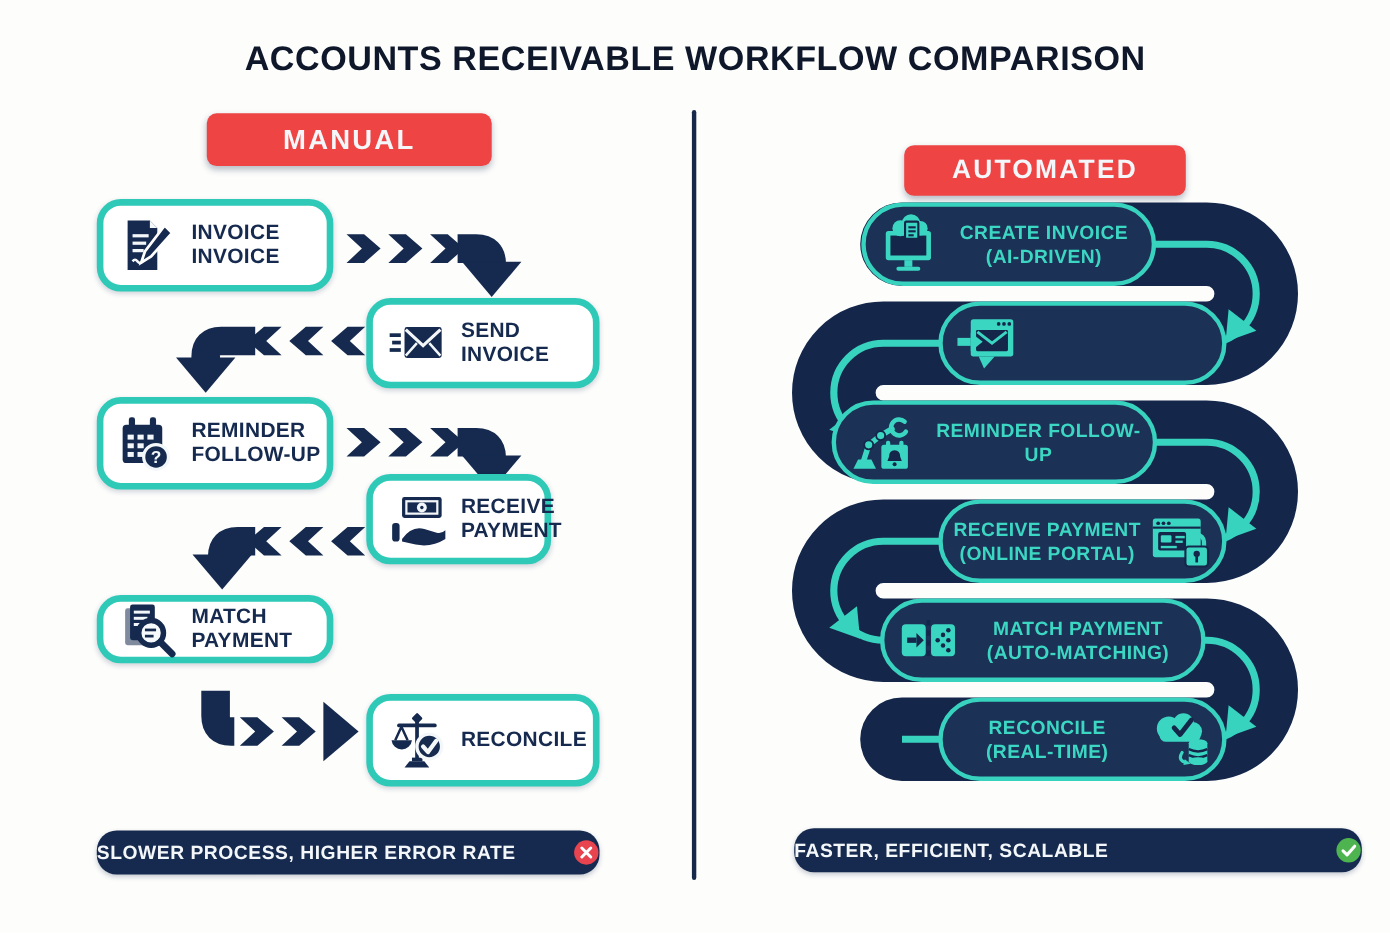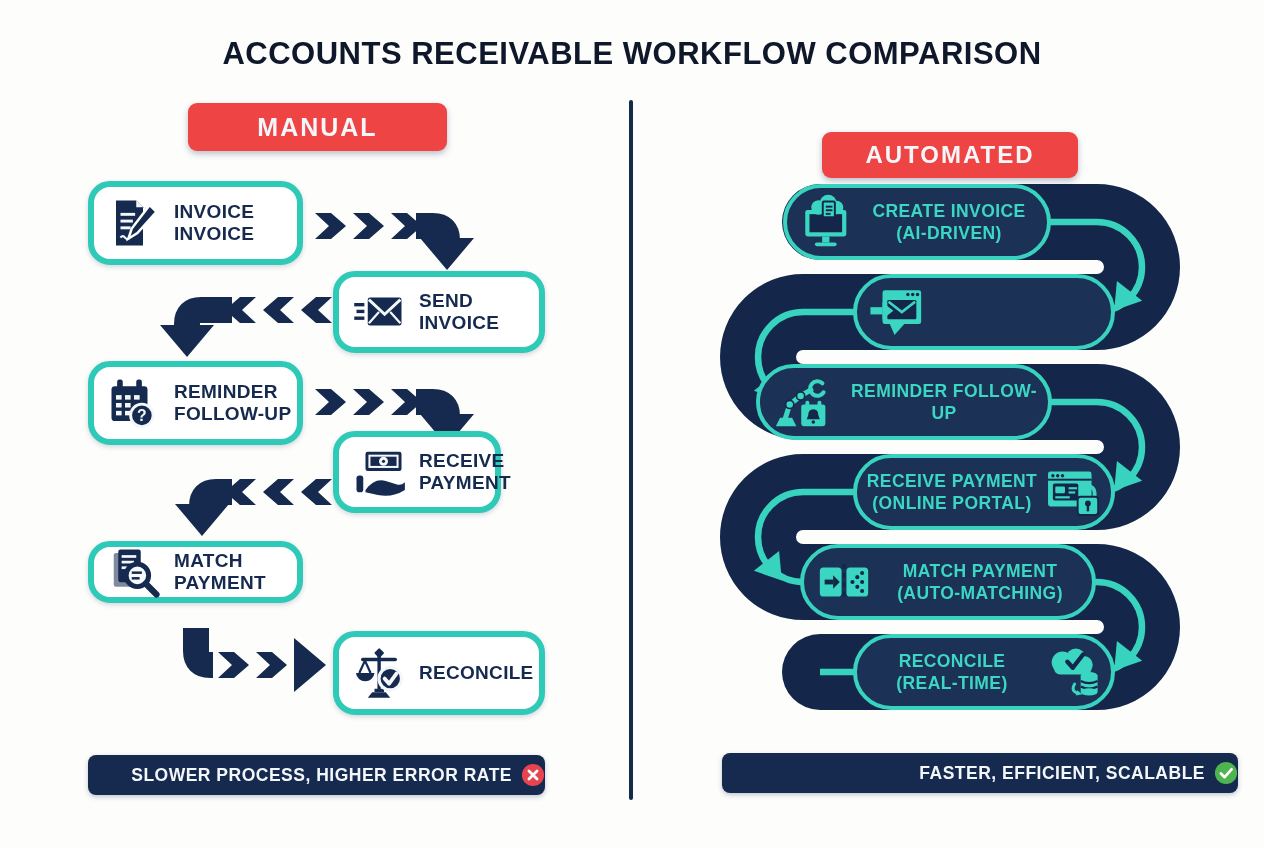--- a/index.html
+++ b/index.html
@@ -18,21 +18,21 @@
   .micon{display:flex;justify-content:center;align-items:center;margin-left:12px;flex:0 0 56px;}
   .mtxt{margin-left:12px;font-size:19px;font-weight:bold;color:#152A4E;line-height:1.14;letter-spacing:.3px;}
   
   .pill{background:#1B3156;border:4px solid #38D3BF;border-radius:38px;display:flex;align-items:center;
         z-index:3;box-sizing:border-box;padding:0 8px;}
   .picon{flex:0 0 64px;display:flex;justify-content:center;align-items:center;}
   .pill.icon-right .picon{order:2;}
   .ptxt{flex:1;text-align:center;color:#3CD7C3;font-weight:bold;font-size:17.5px;line-height:1.28;
         letter-spacing:.4px;}
   
-  .footbar{background:#152A4E;border-radius:8px;display:flex;align-items:center;justify-content:flex-end;
+  .footbar{background:#152A4E;border-radius:18px;display:flex;align-items:center;justify-content:space-between;
            gap:9px;z-index:3;box-shadow:0 2px 5px rgba(16,35,70,.25);}
   .foottxt{color:#F4F7FA;font-weight:bold;font-size:17.5px;letter-spacing:.5px;}
   svg{display:block;}
   .layer{z-index:1;}
 </style>
 </head>
 <body>
 
 <div id="stage">
 

